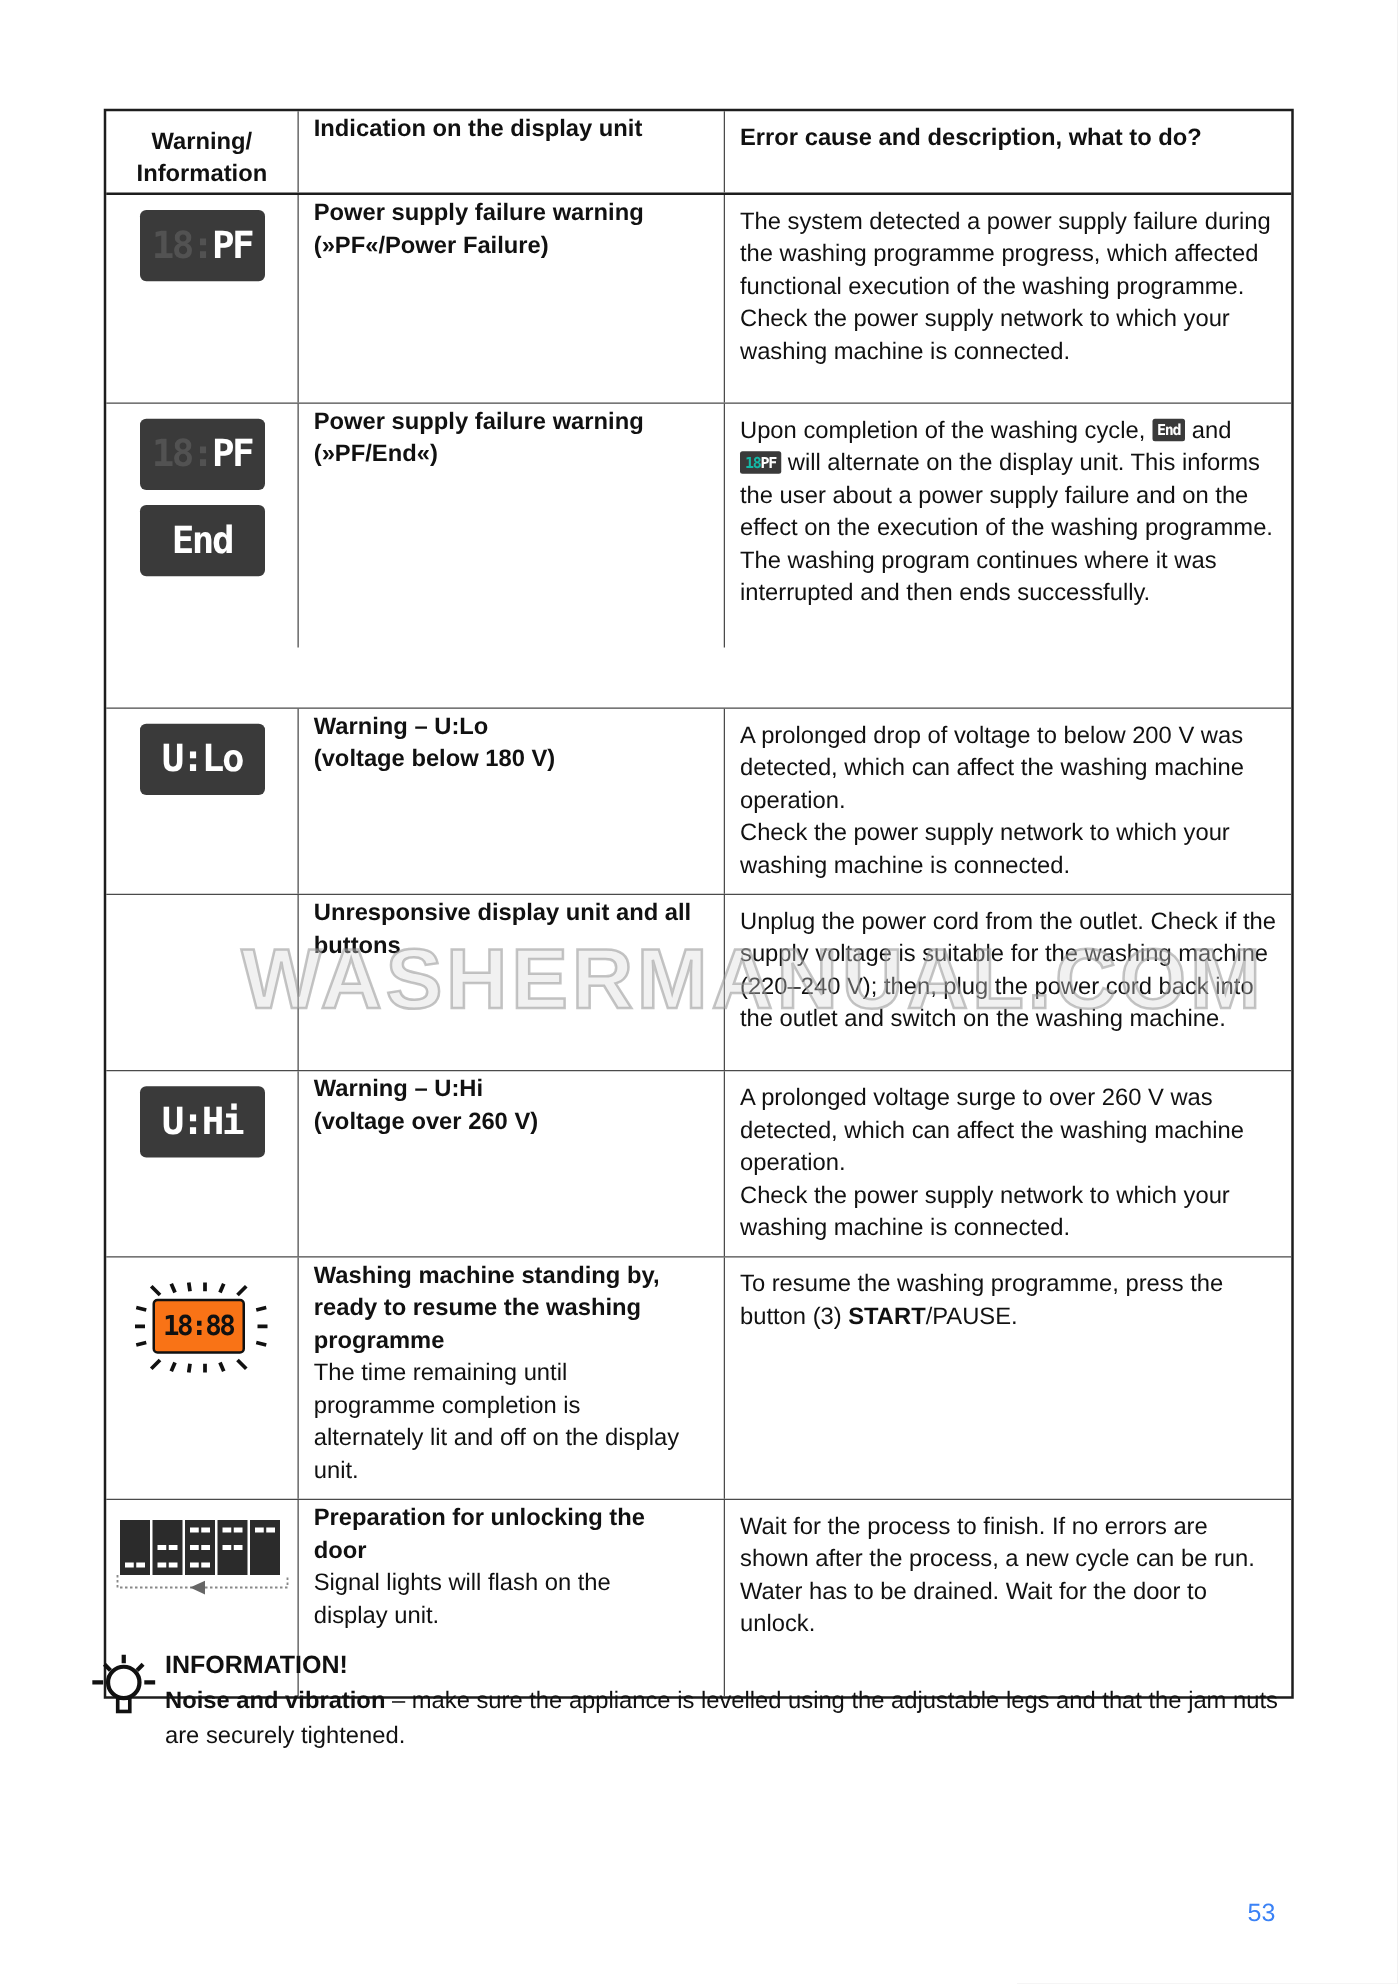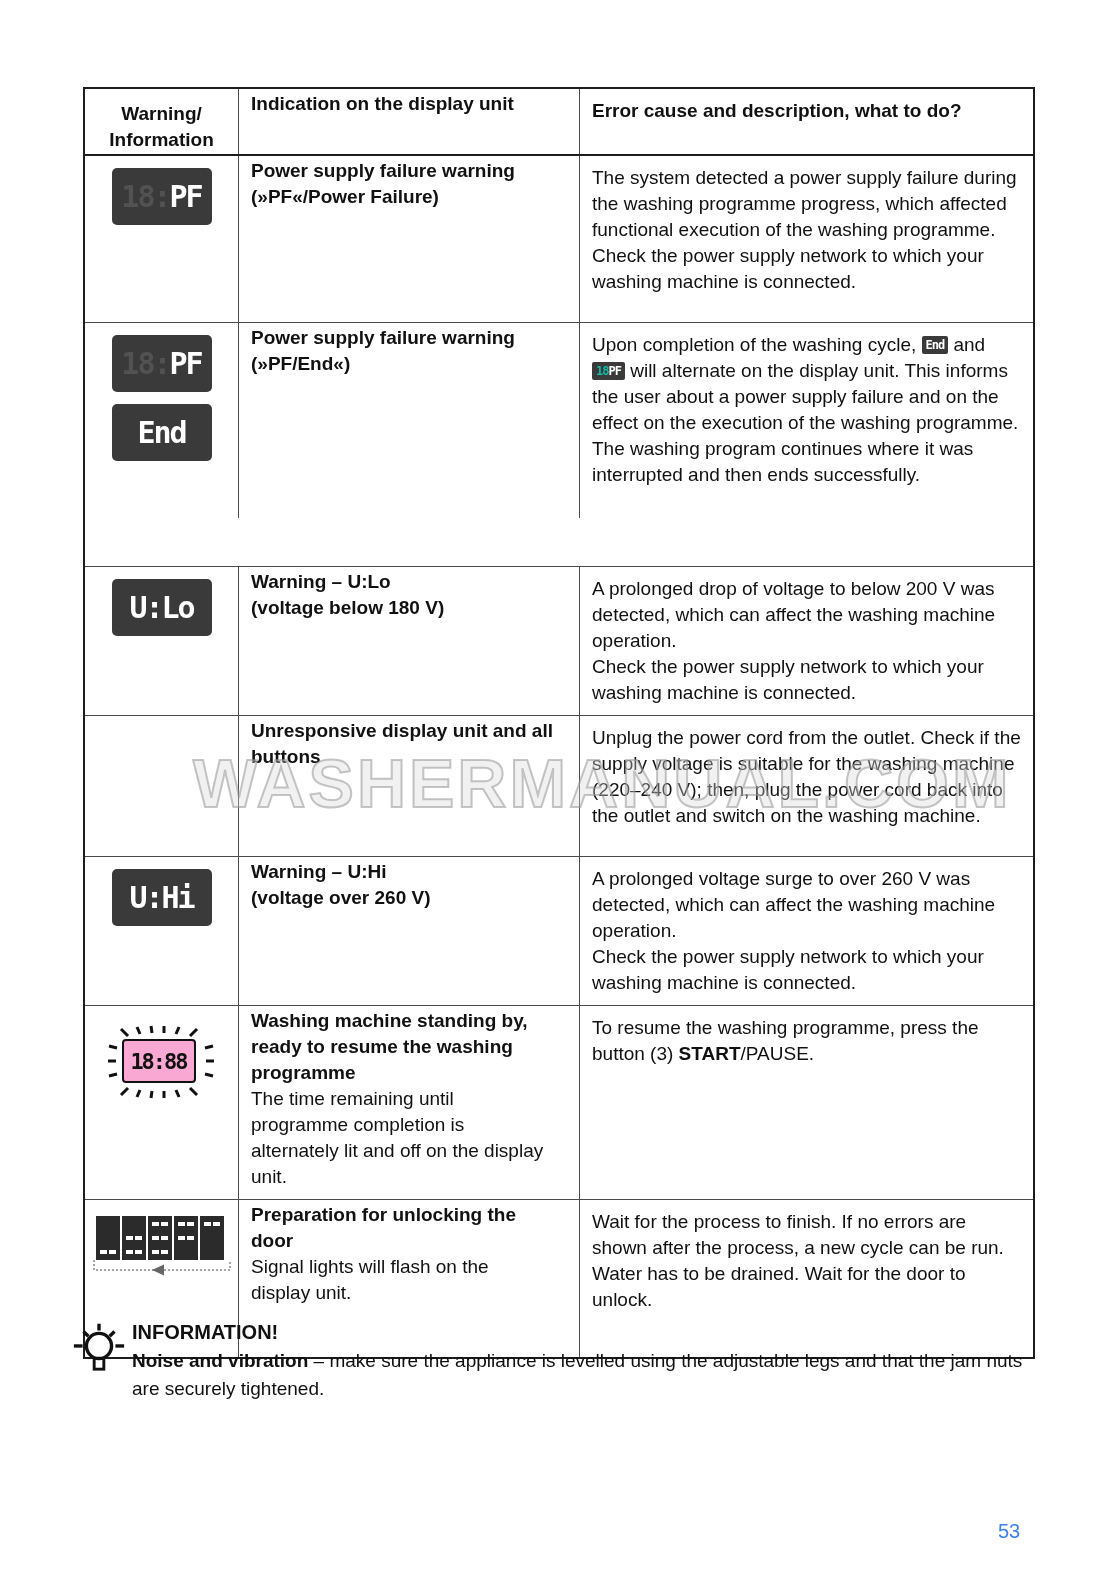--- a/index.html
+++ b/index.html
@@ -58,21 +58,21 @@
     font-size:12px; line-height:16px; padding:1px 4px; border-radius:2px;
     vertical-align:2px; letter-spacing:-1px;
   }
   .badge .badge-ghost { color:#14b8a6; }
 
   
   .flash-wrap { position:relative; width:120px; height:86px; margin-top:2px; }
   .flash-rays { position:absolute; left:0; top:0; }
   .flash-box {
     position:absolute; left:20px; top:19px; width:74px; height:44px;
-    border:2.5px solid #111; border-radius:4px; background:#f9a8d4;
+    border:2.5px solid #111; border-radius:4px; background:#f97316;
     display:flex; align-items:center; justify-content:center;
     font-family:"DejaVu Sans Mono", monospace; font-weight:bold;
     font-size:22px; letter-spacing:-2px; color:#111; box-sizing:border-box;
   }
 
   
   .signal-wrap { width:140px; height:62px; margin-top:4px; }
 
   
   .watermark {

